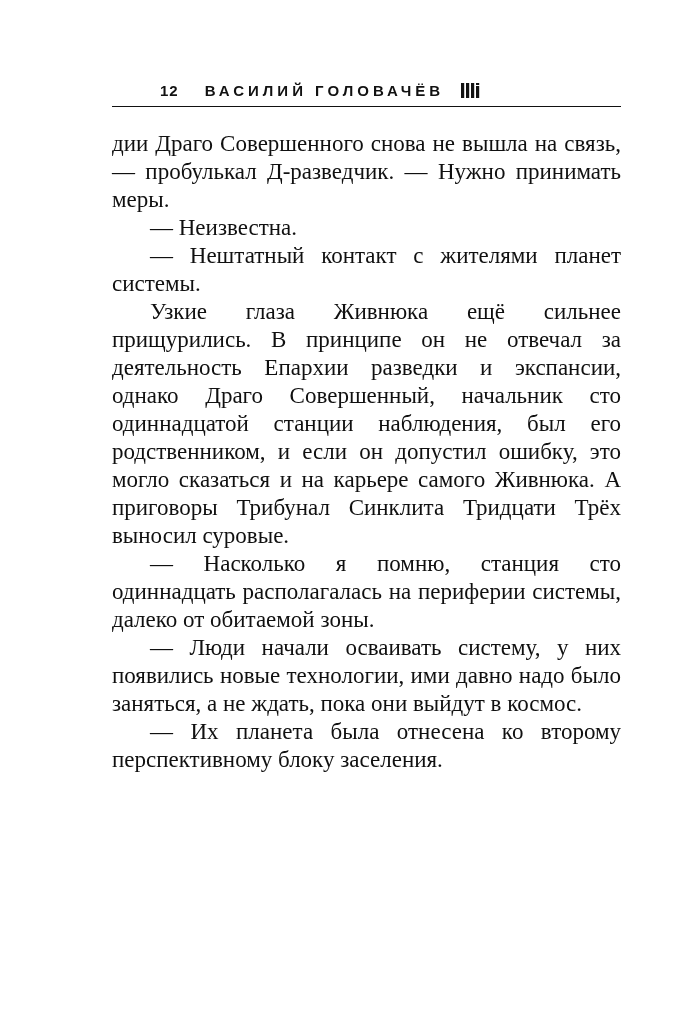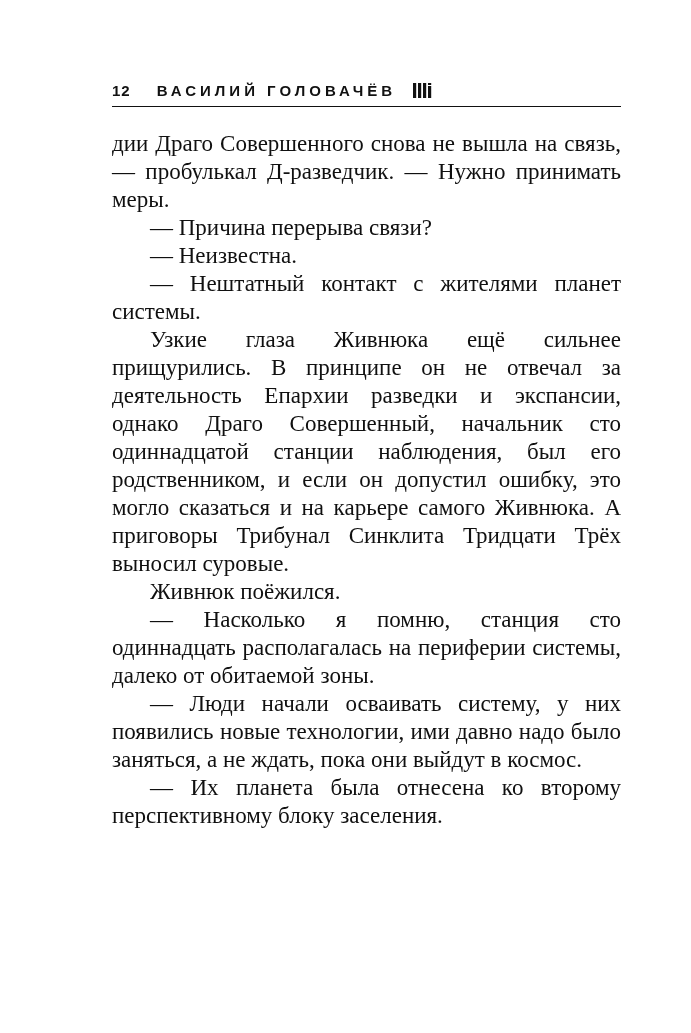--- a/index.html
+++ b/index.html
@@ -17,20 +17,21 @@
     overflow: hidden;
     color: #111111;
   }
   .header {
     display: flex;
     align-items: center;
     font-family: "Liberation Sans", sans-serif;
     font-weight: bold;
     font-size: 15px;
     color: #111111;
+    margin-left: 48px;
   }
   .page-number {
     letter-spacing: 1px;
     margin-right: 26px;
   }
   .author {
     letter-spacing: 4px;
     white-space: nowrap;
   }
   .logo {
@@ -75,23 +76,21 @@
         <rect x="16" y="4" width="3.2" height="12" fill="#111"></rect>
         <rect x="16" y="1" width="3.2" height="2" fill="#111"></rect>
       </svg>
     </span>
   </div>
 
   <hr class="rule">
 
   <div class="body-text">
     <p class="para">дии Драго Совершенного снова не вышла на связь, — пробулькал Д-разведчик. — Нужно принимать меры.</p>
-    <p class="para indent">— Причина перерыва связи?</p>
     <p class="para indent">— Неизвестна.</p>
     <p class="para indent">— Нештатный контакт с жителями планет системы.</p>
     <p class="para indent">Узкие глаза Живнюка ещё сильнее прищурились. В принципе он не отвечал за деятельность Епархии разведки и экспансии, однако Драго Совершенный, начальник сто одиннадцатой станции наблюдения, был его родственником, и если он допустил ошибку, это могло сказаться и на карьере самого Живнюка. А приговоры Трибунал Синклита Тридцати Трёх выносил суровые.</p>
-    <p class="para indent">Живнюк поёжился.</p>
     <p class="para indent">— Насколько я помню, станция сто одиннадцать располагалась на периферии системы, далеко от обитаемой зоны.</p>
     <p class="para indent">— Люди начали осваивать систему, у них появились новые технологии, ими давно надо было заняться, а не ждать, пока они выйдут в космос.</p>
     <p class="para indent">— Их планета была отнесена ко второму перспективному блоку заселения.</p>
   </div>
 
 </div>
 
 </body></html>

